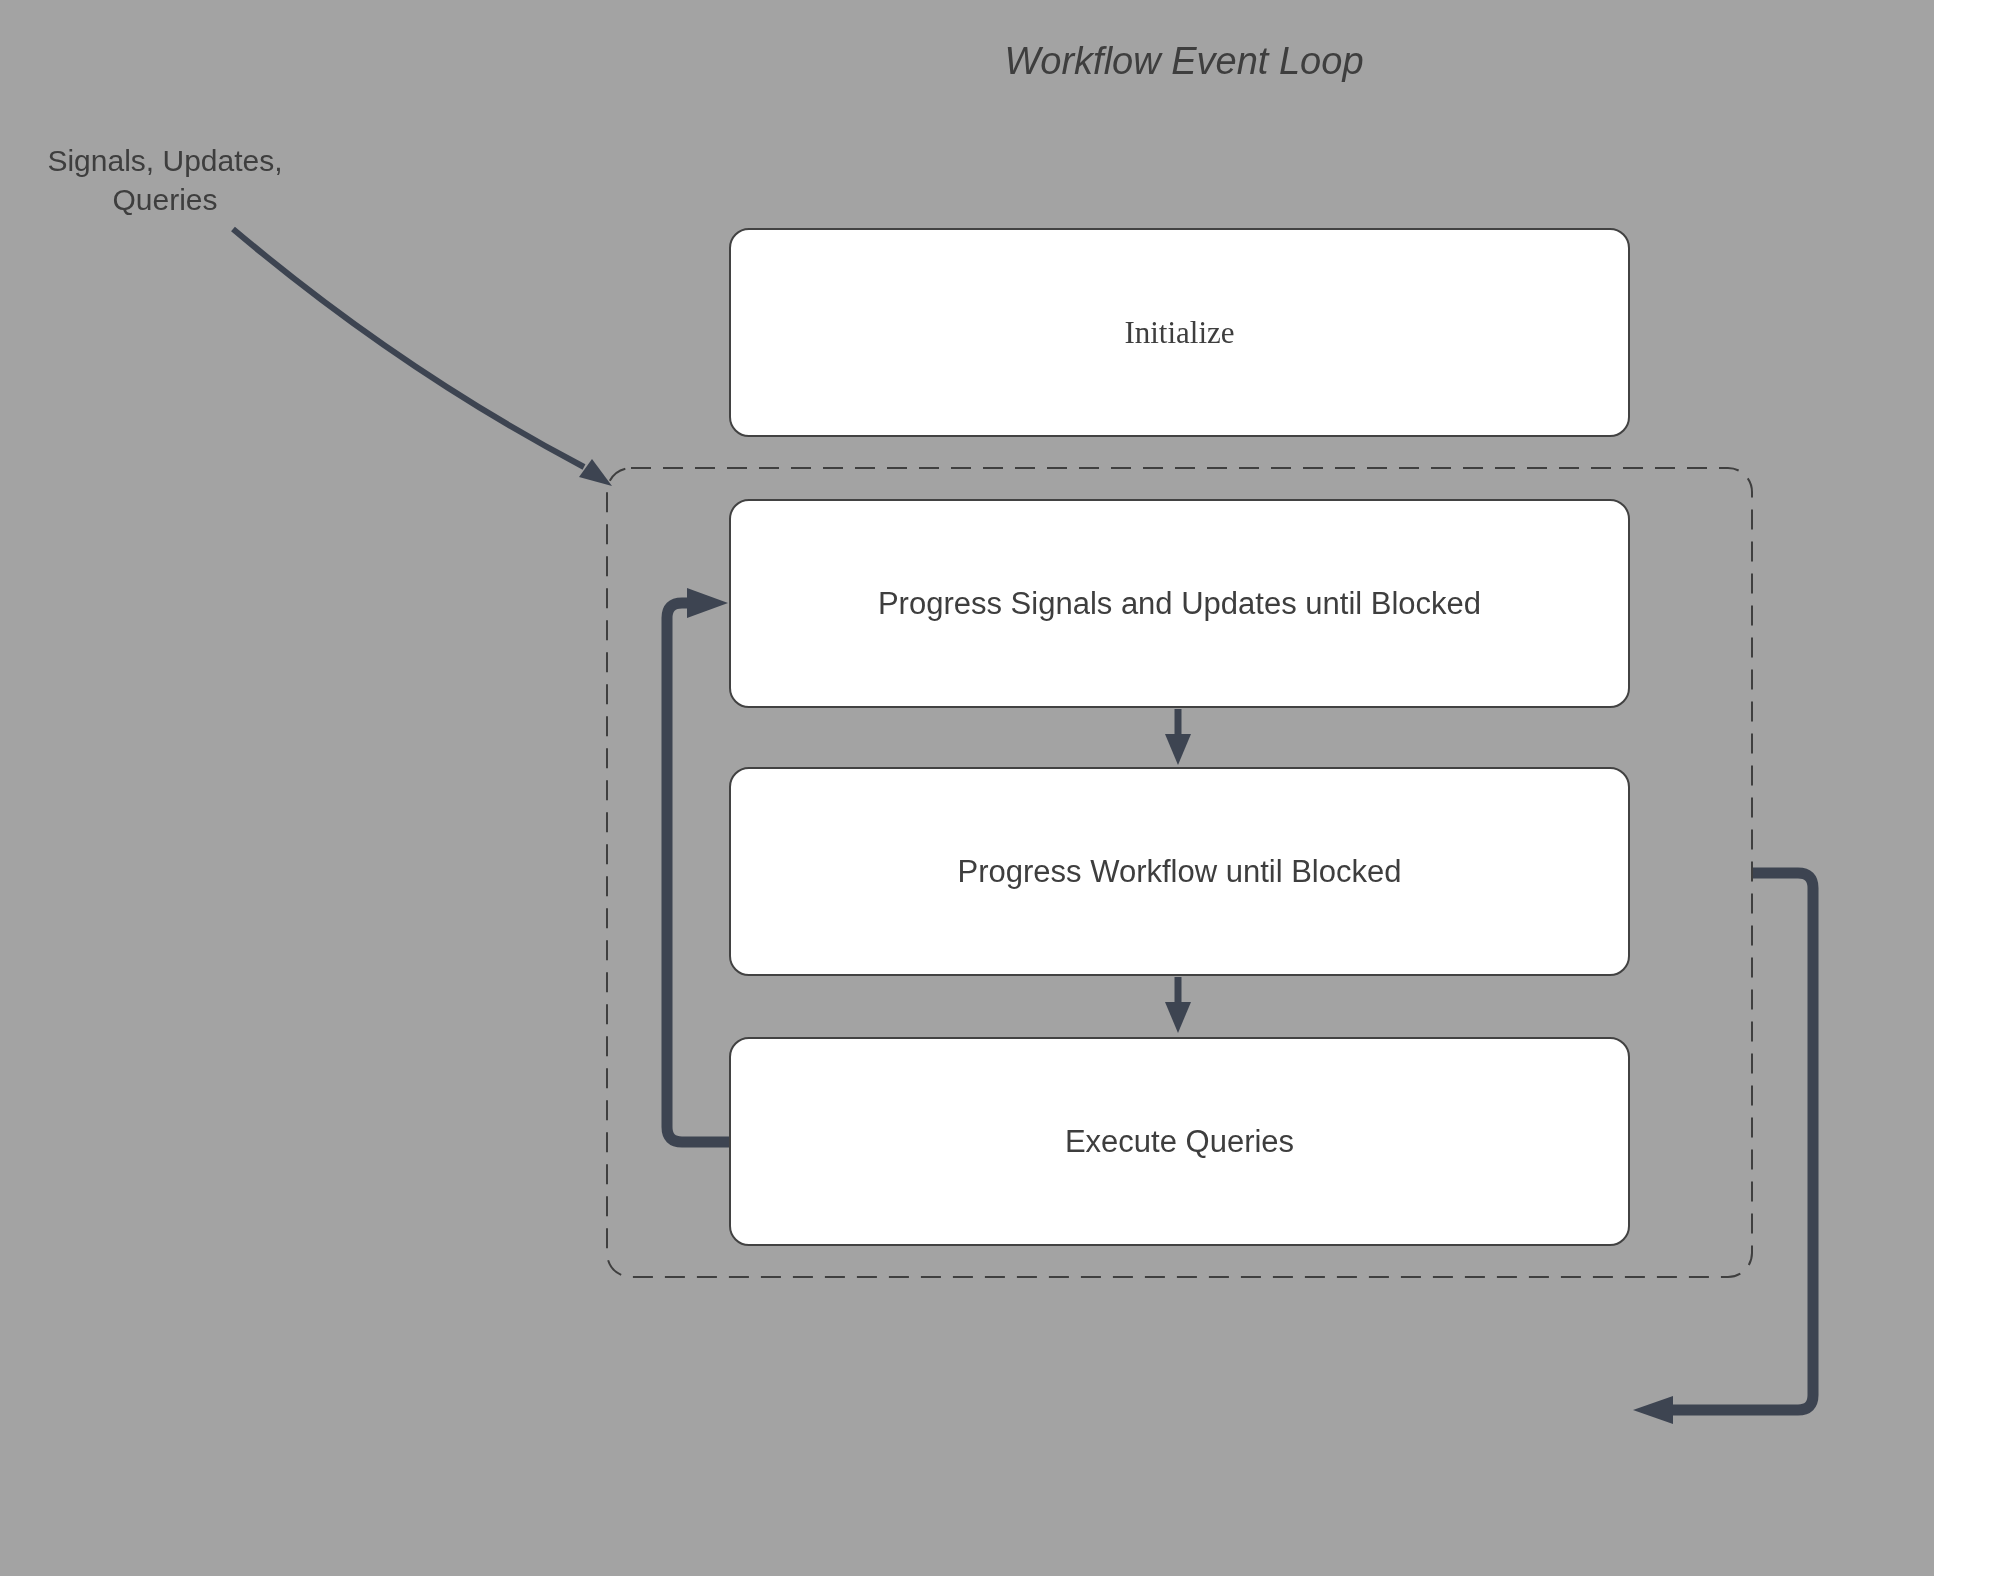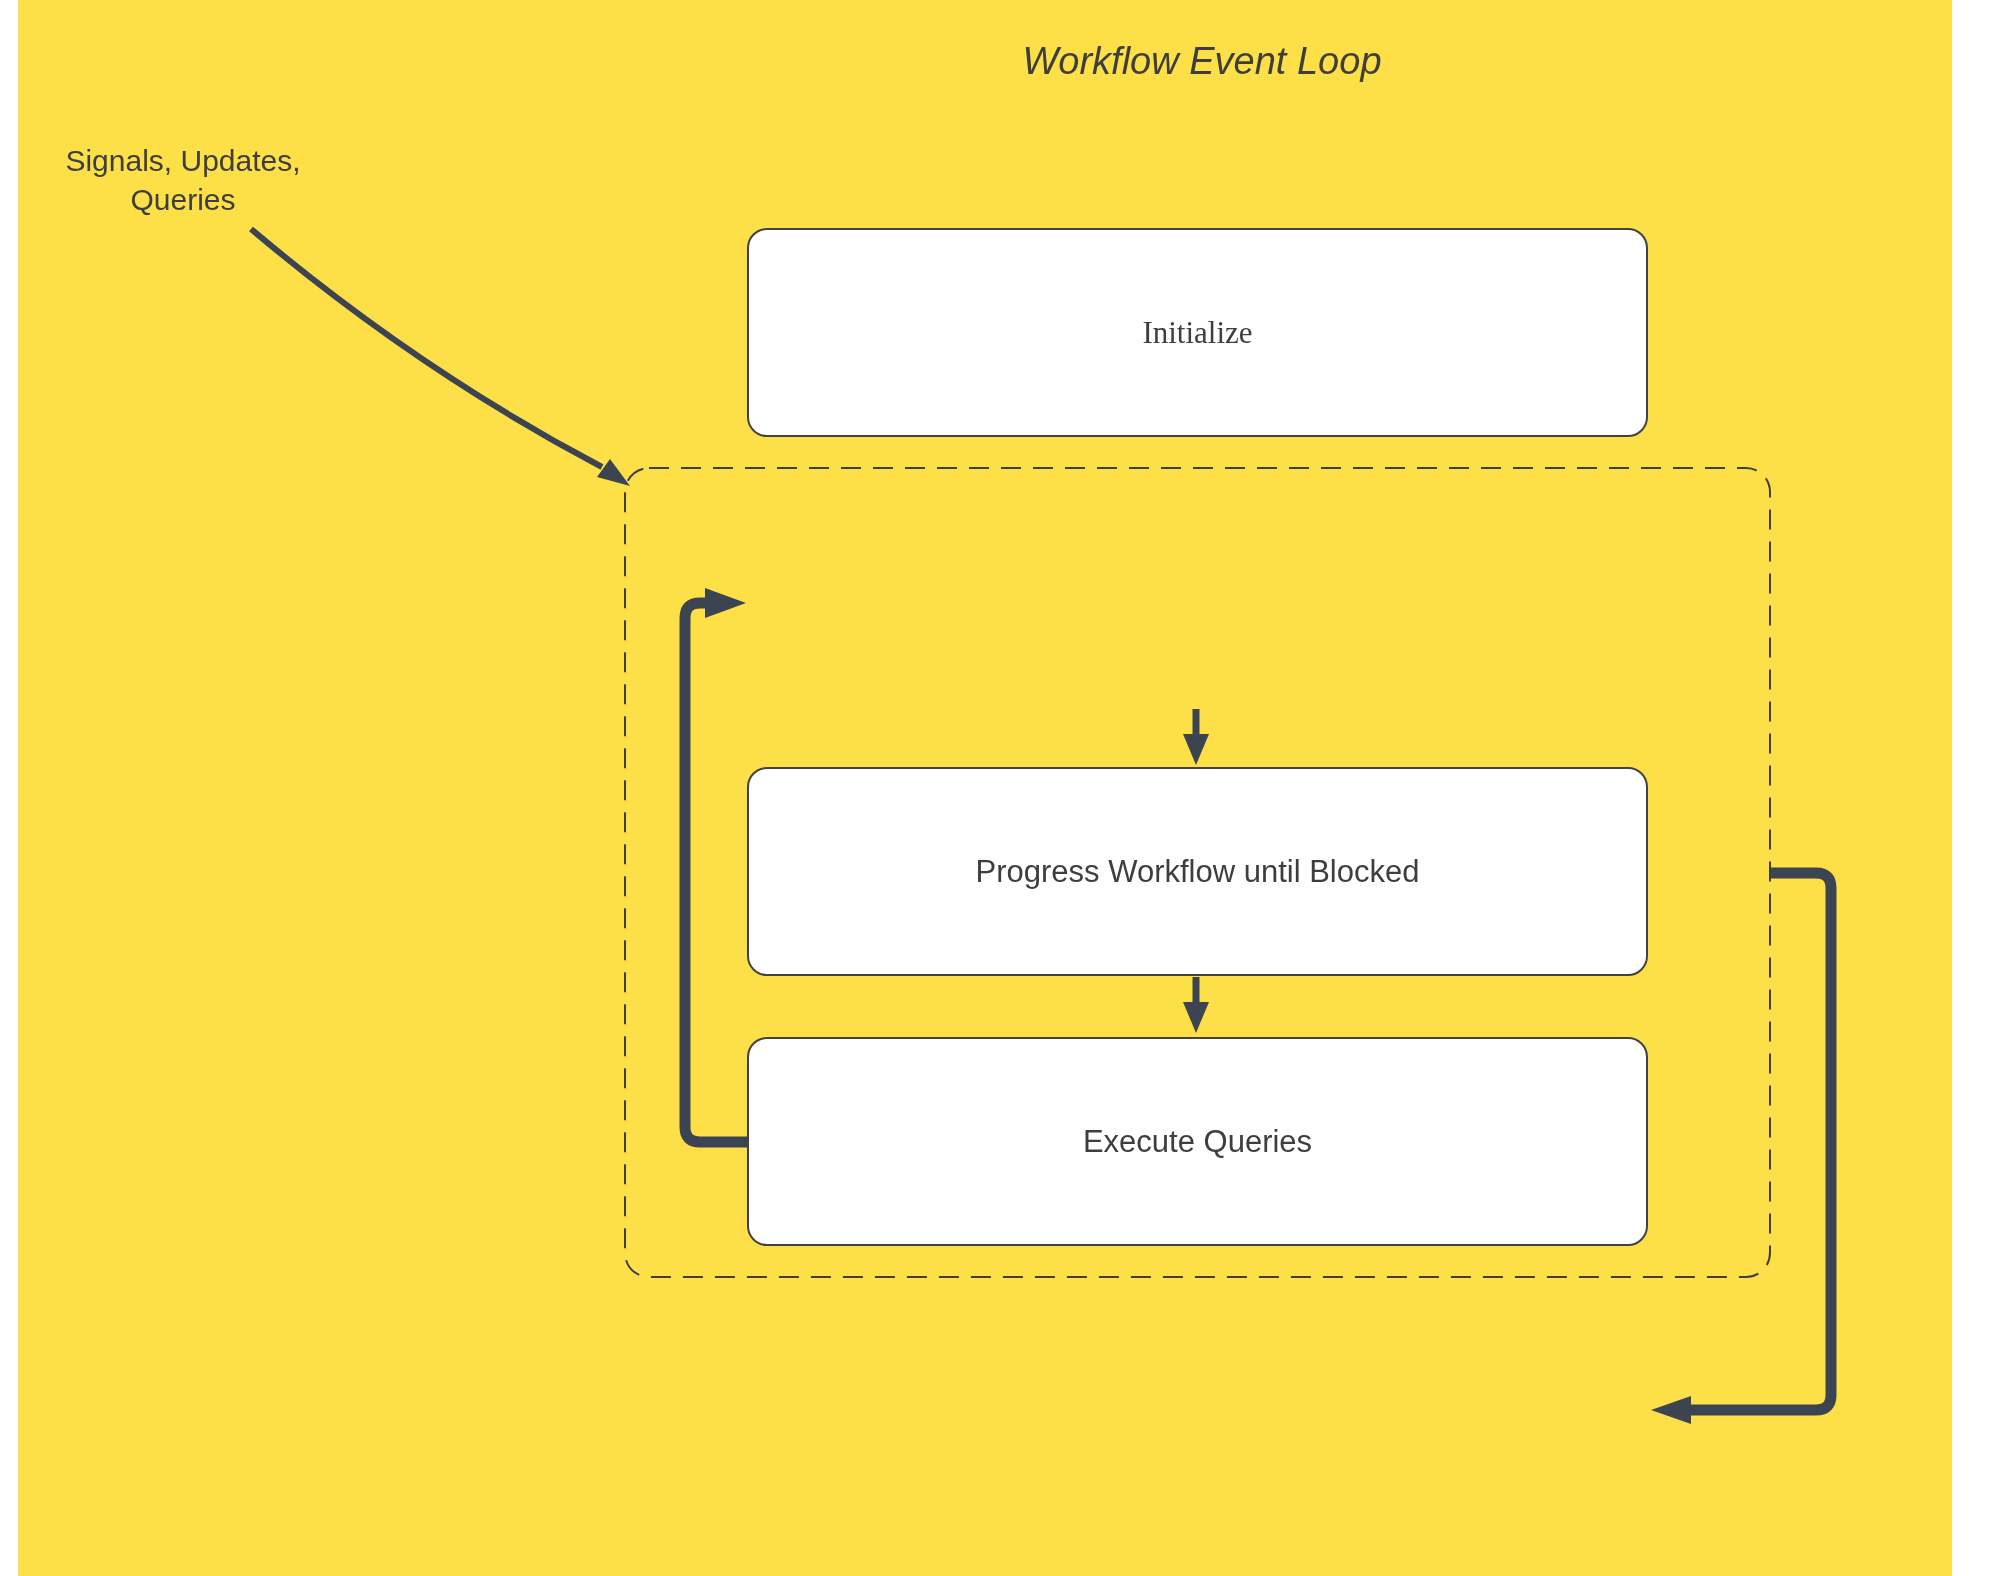--- a/index.html
+++ b/index.html
@@ -4,25 +4,24 @@
 <style>
   html, body {
     margin: 0;
     padding: 0;
     background: #ffffff;
   }
   .canvas {
     position: relative;
     width: 1934px;
     height: 1576px;
-    background: #fde047;
+    background: #a3a3a3;
     overflow: hidden;
     font-family: "Liberation Sans", sans-serif;
     color: #3e3e3e;
-    margin-left: 18px;
   }
   .layer {
     position: absolute;
     left: 0;
     top: 0;
     width: 2006px;
     height: 1576px;
   }
   .diagram-title {
     position: absolute;
@@ -97,20 +96,23 @@
 
   <div class="annotation">
     <span>Signals, Updates,</span>
     <span>Queries</span>
   </div>
 
   <div class="node node-initialize">
     <span>Initialize</span>
   </div>
 
+  <div class="node node-progress-signals">
+    <span>Progress Signals and Updates until Blocked</span>
+  </div>
 
   <div class="node node-execute-queries">
     <span>Execute Queries</span>
   </div>
 
   <div class="node node-progress-workflow">
     <span>Progress Workflow until Blocked</span>
   </div>
 
 

